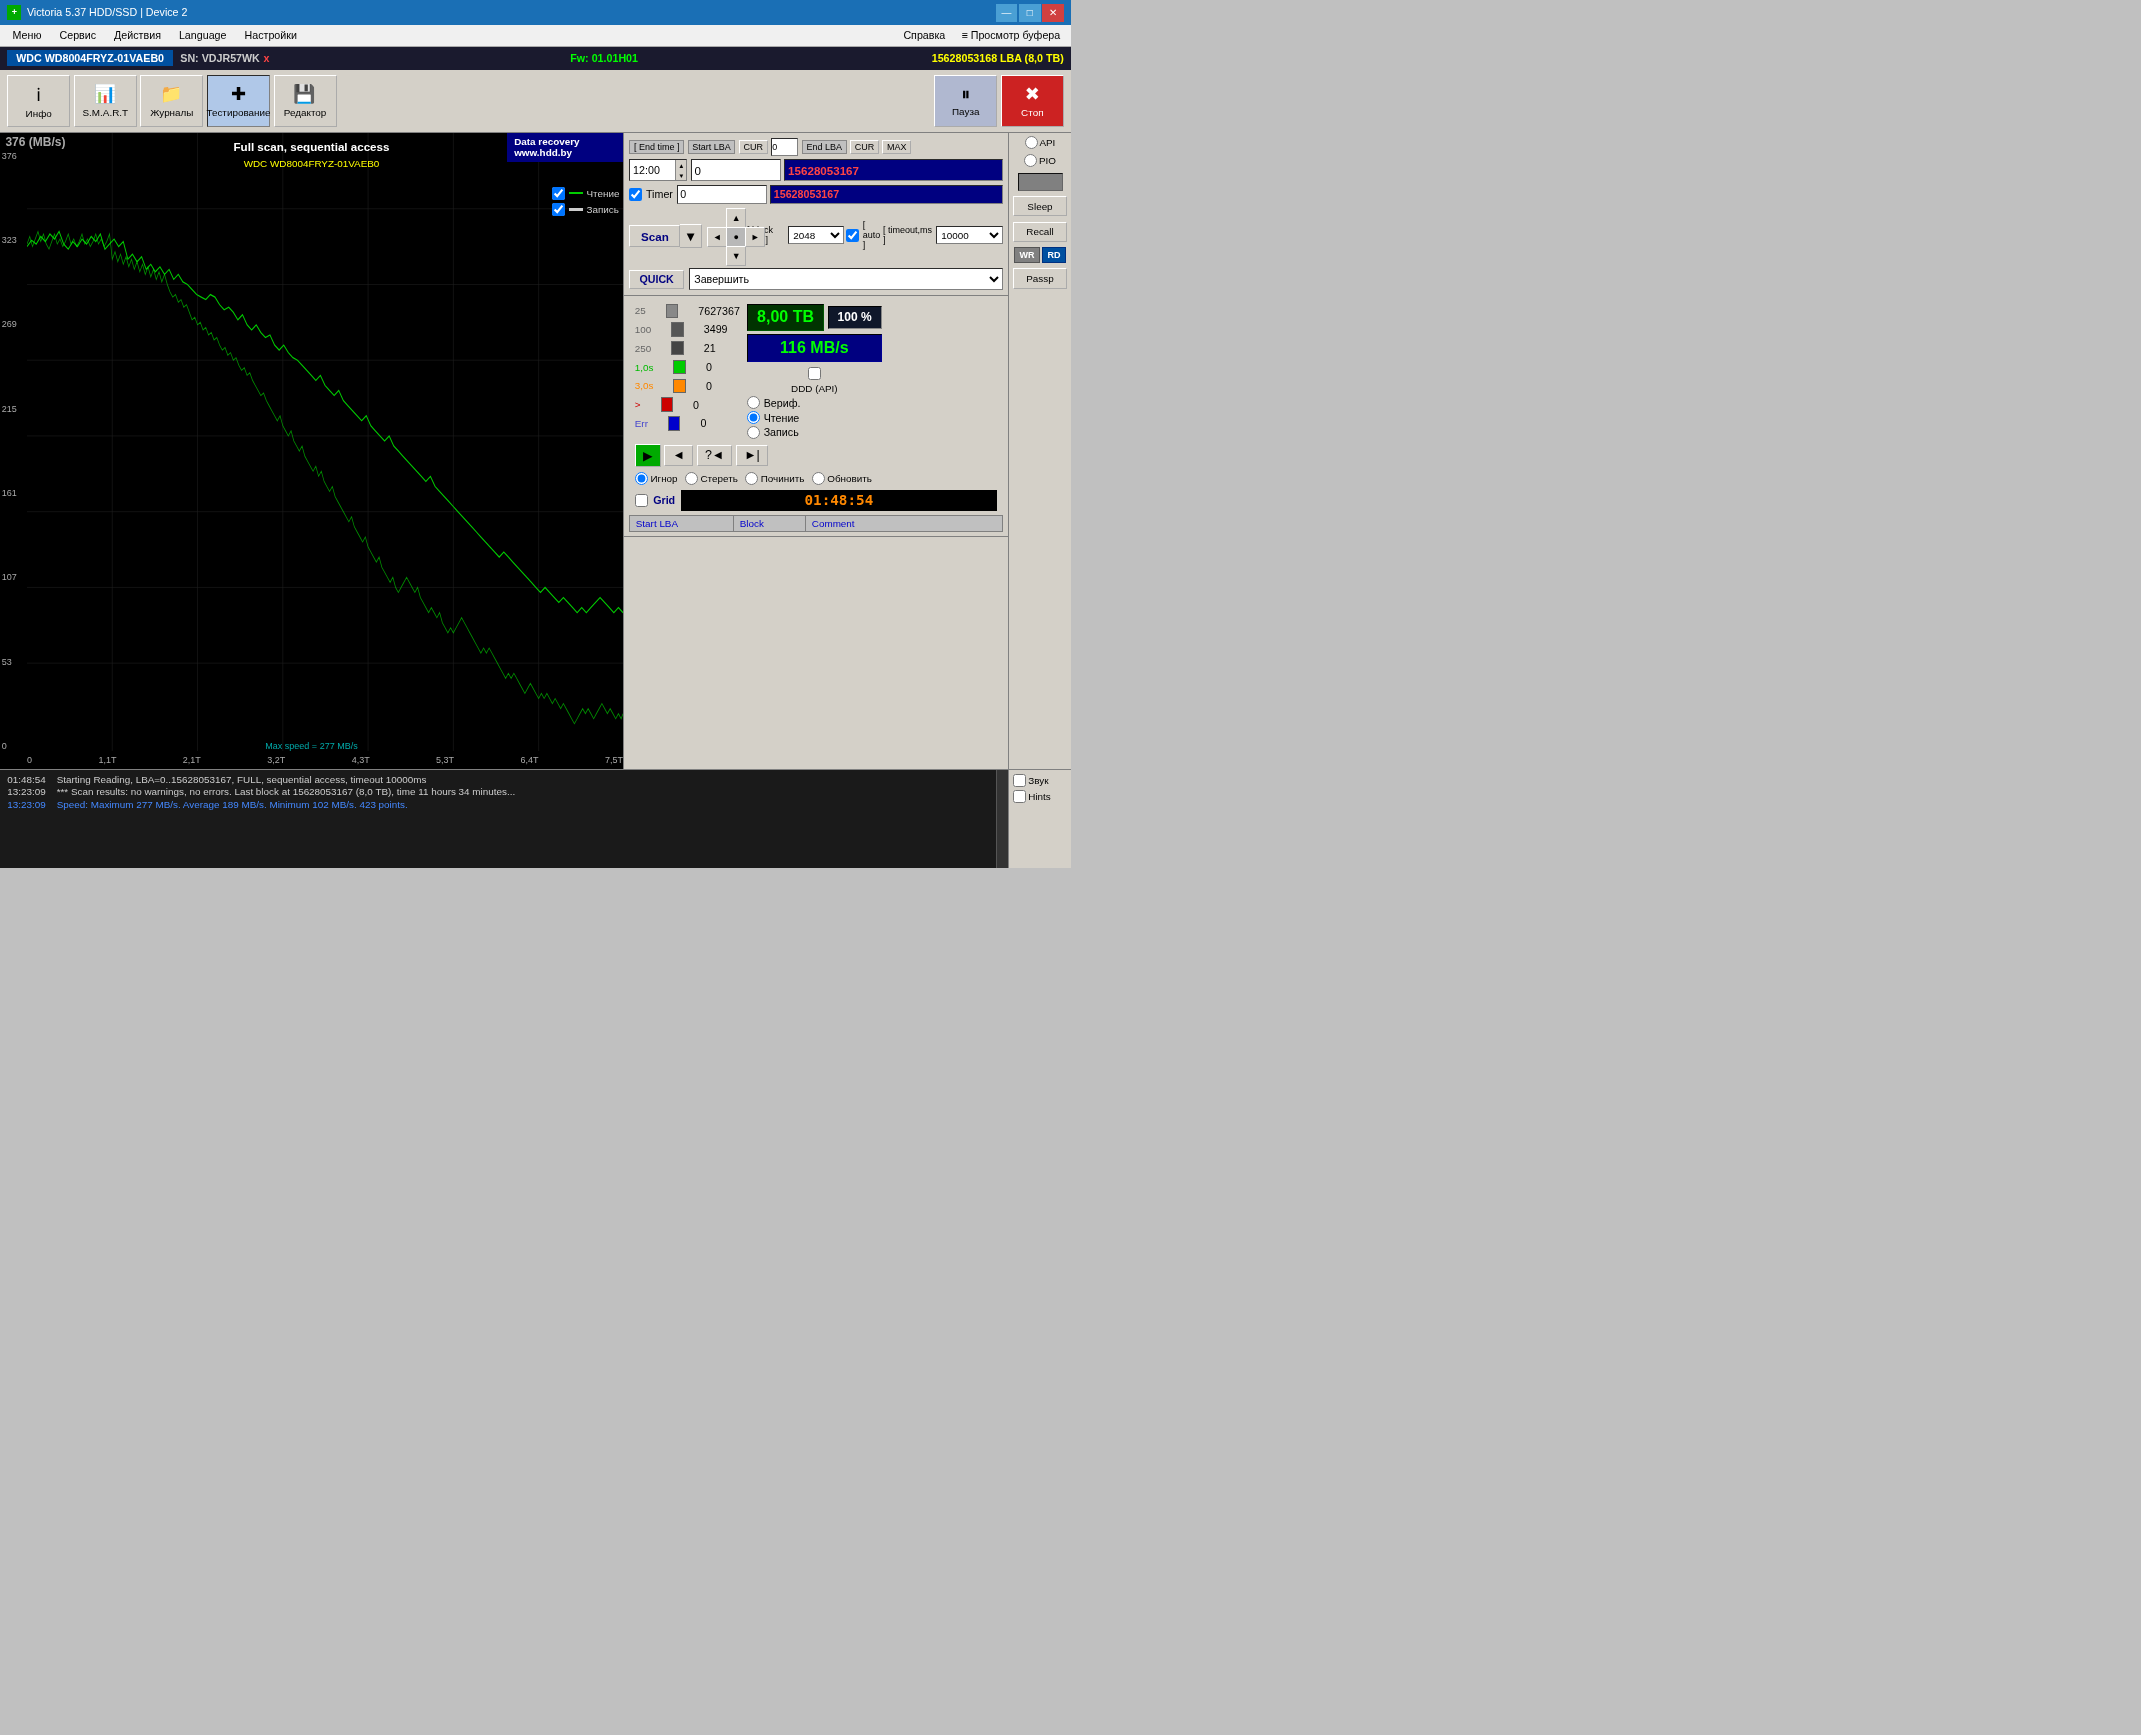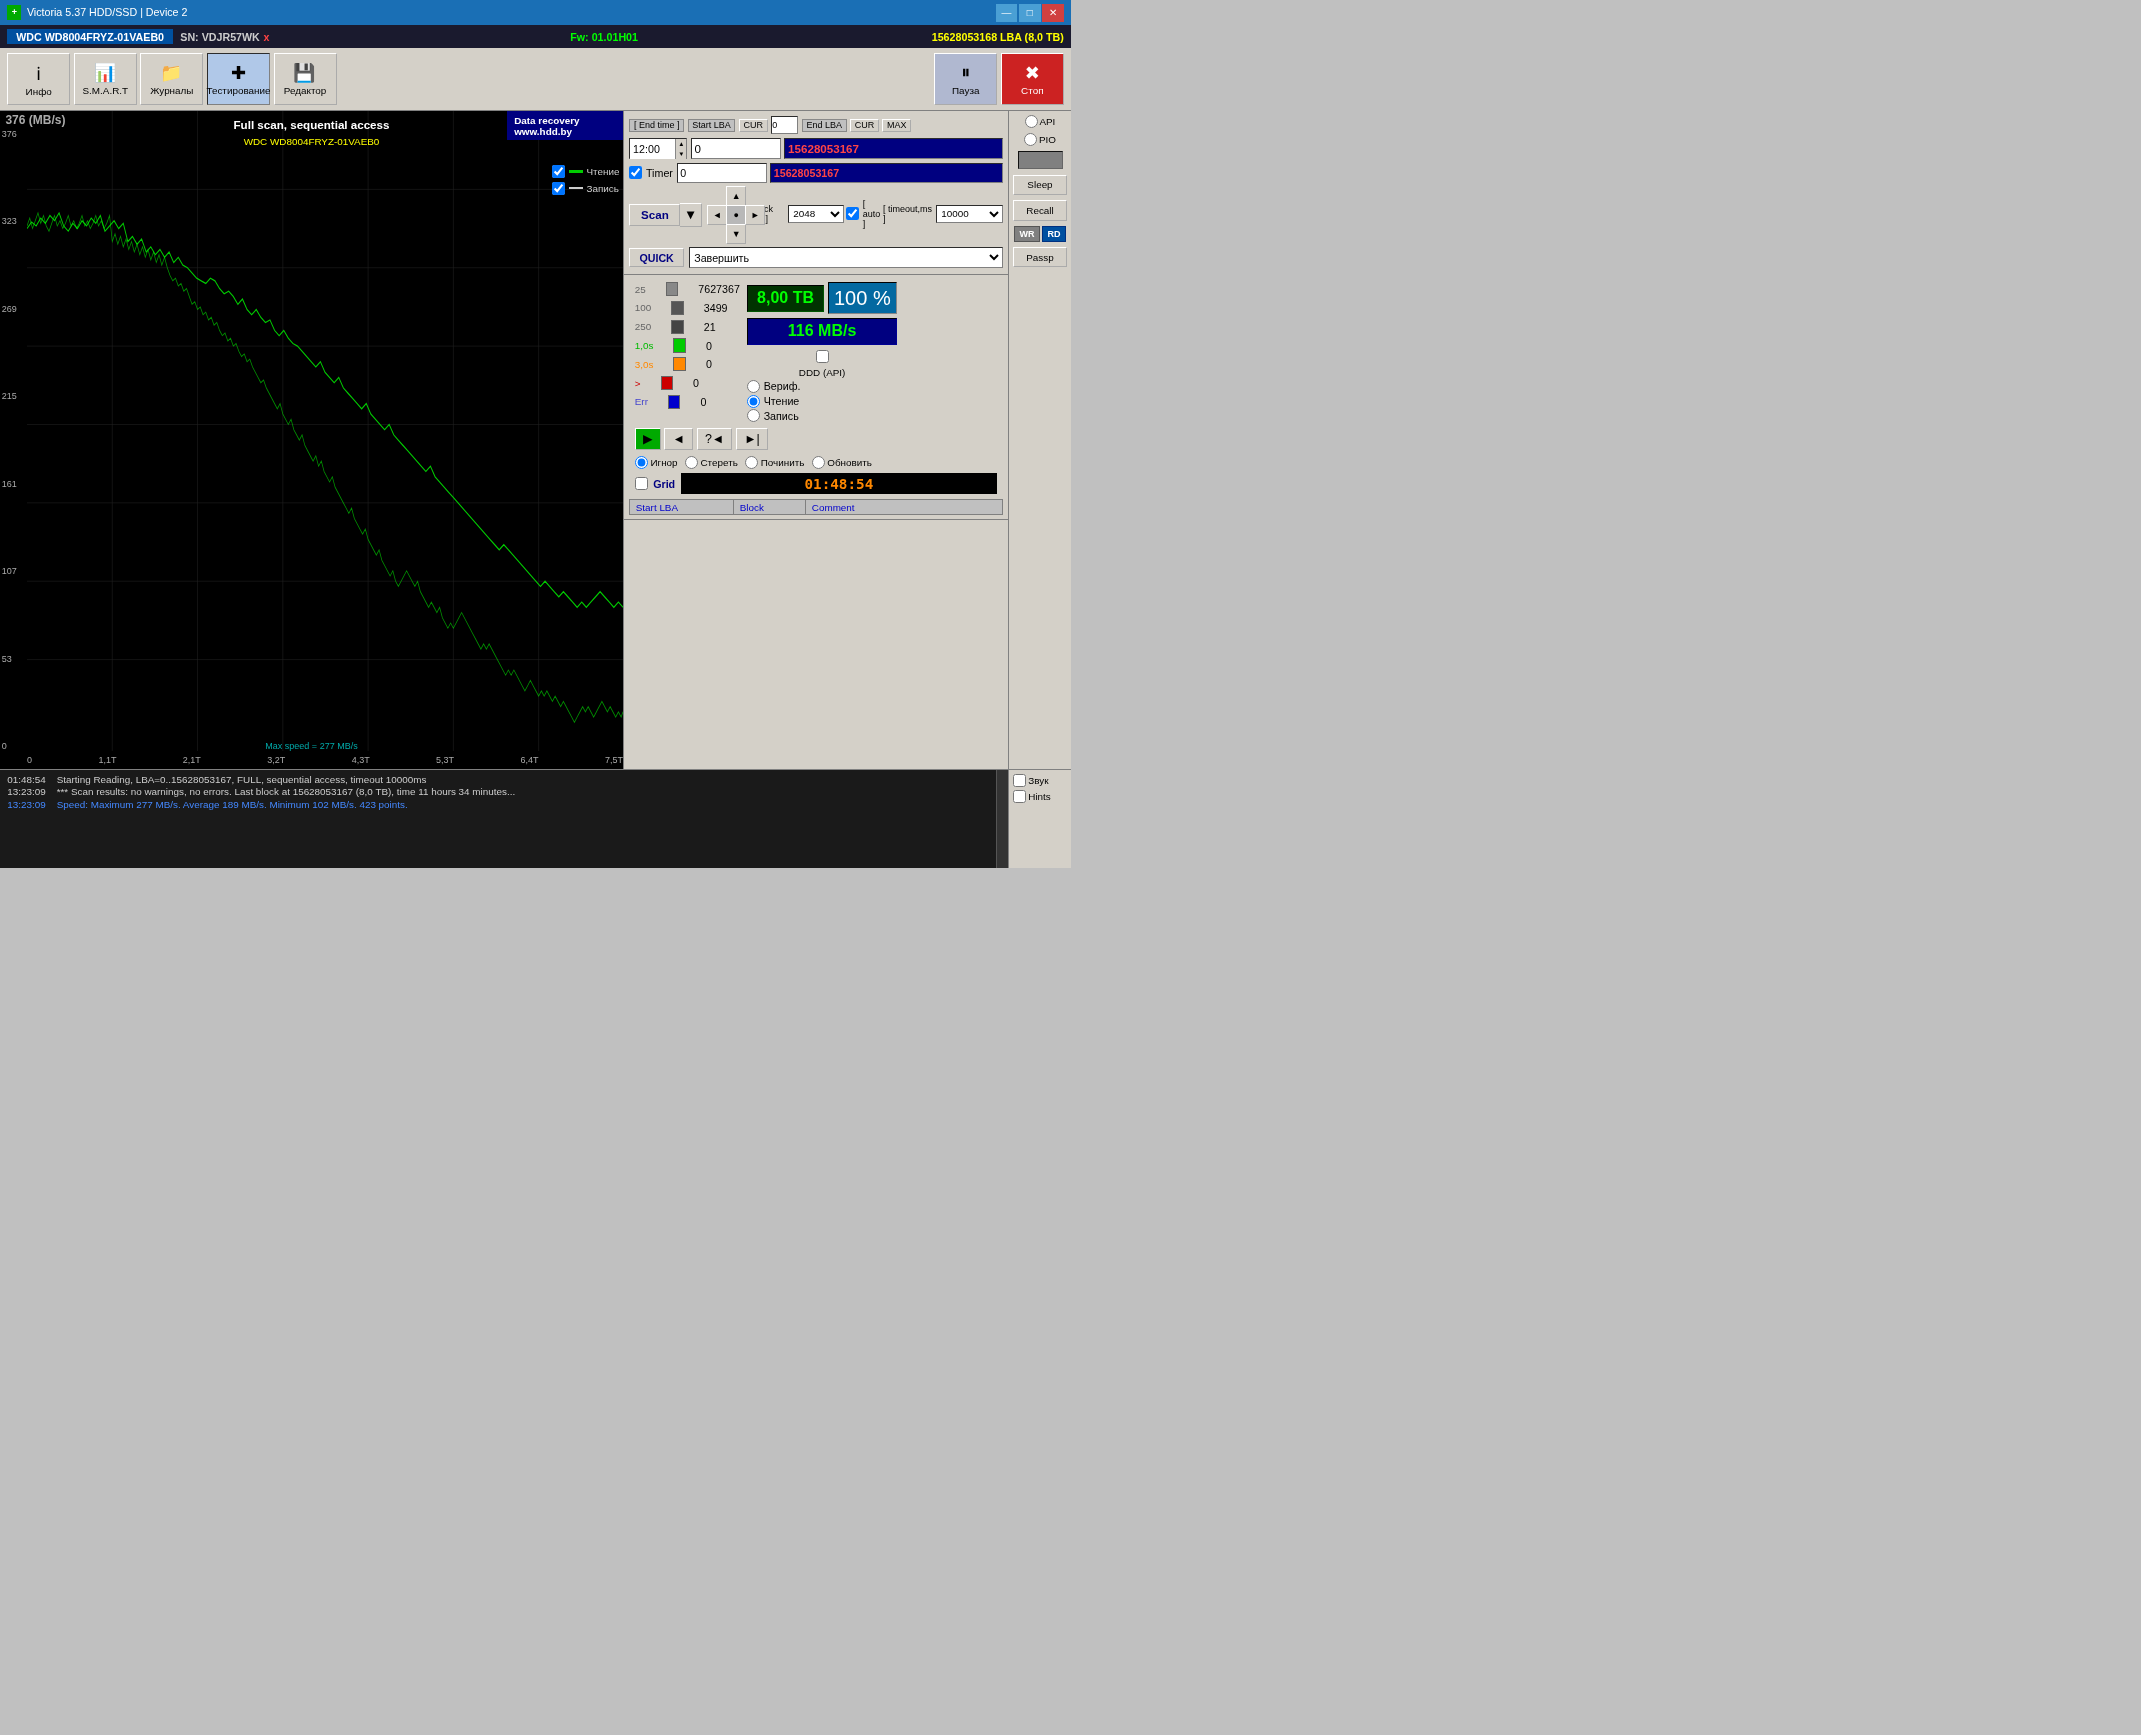--- a/index.html
+++ b/index.html
@@ -423,20 +423,32 @@
       <div class="title-bar-icon">+</div>
       <span>Victoria 5.37 HDD/SSD | Device 2</span>
     </div>
     <div class="title-bar-controls">
       <button class="title-btn">—</button>
       <button class="title-btn">□</button>
       <button class="title-btn close">✕</button>
     </div>
   </div>
 
+  <div class="menu-bar">
+    <span class="menu-item">Меню</span>
+    <span class="menu-item">Сервис</span>
+    <span class="menu-item">Действия</span>
+    <span class="menu-item">Language</span>
+    <span class="menu-item">Настройки</span>
+    <div class="menu-spacer"></div>
+    <span class="menu-item">Справка</span>
+    <div class="menu-buffer">
+      <span>≡ Просмотр буфера</span>
+    </div>
+  </div>
 
   <div class="drive-bar">
     <span class="drive-name">WDC WD8004FRYZ-01VAEB0</span>
     <span class="drive-sn">SN: VDJR57WK</span>
     <span class="drive-x">x</span>
     <span class="drive-fw">Fw: 01.01H01</span>
     <span class="drive-lba">15628053168 LBA (8,0 TB)</span>
   </div>
 
   <div class="toolbar">
@@ -668,21 +680,21 @@
                     <span style="font-size:9.9px;color:#4444cc;">Err</span>
                     <div class="stat-color-box" style="background:#0000cc;"></div>
                     <span class="stat-value">0</span>
                   </div>
                 </div>
 
                 <div style="display:flex; flex-direction:column; gap:3.6px; flex:1;">
 
                   <div style="display:flex; gap:3.6px; align-items:center;">
                     <div style="background:#003300;color:#00ff00;font-size:16px;font-weight:bold;padding:3.6px 9px;border:1.8px inset #005500;flex:1;text-align:center;">8,00 TB</div>
-                    <div style="background:#0369a1;color:white;font-size:20px;font-weight:normal;padding:3.6px 5.4px;border:1.8px inset #333;min-width:54px;text-align:center;">
+                    <div style="background:#0f172a;color:white;font-size:12px;font-weight:bold;padding:3.6px 5.4px;border:1.8px inset #333;min-width:54px;text-align:center;">
                       <span>100</span>
                       <span> %</span>
                     </div>
                   </div>
 
                   <div style="background:#000080;color:#00ff00;font-size:16px;font-weight:bold;padding:3.6px 9px;border:1.8px inset #000040;text-align:center;">116 MB/s</div>
 
                   <div style="display:flex; flex-direction:column; gap:1.8px; padding:1.8px 0;">
                     <div style="display:flex; align-items:center; gap:3.6px;flex-direction:column;">
                       <input type="checkbox" style="">

